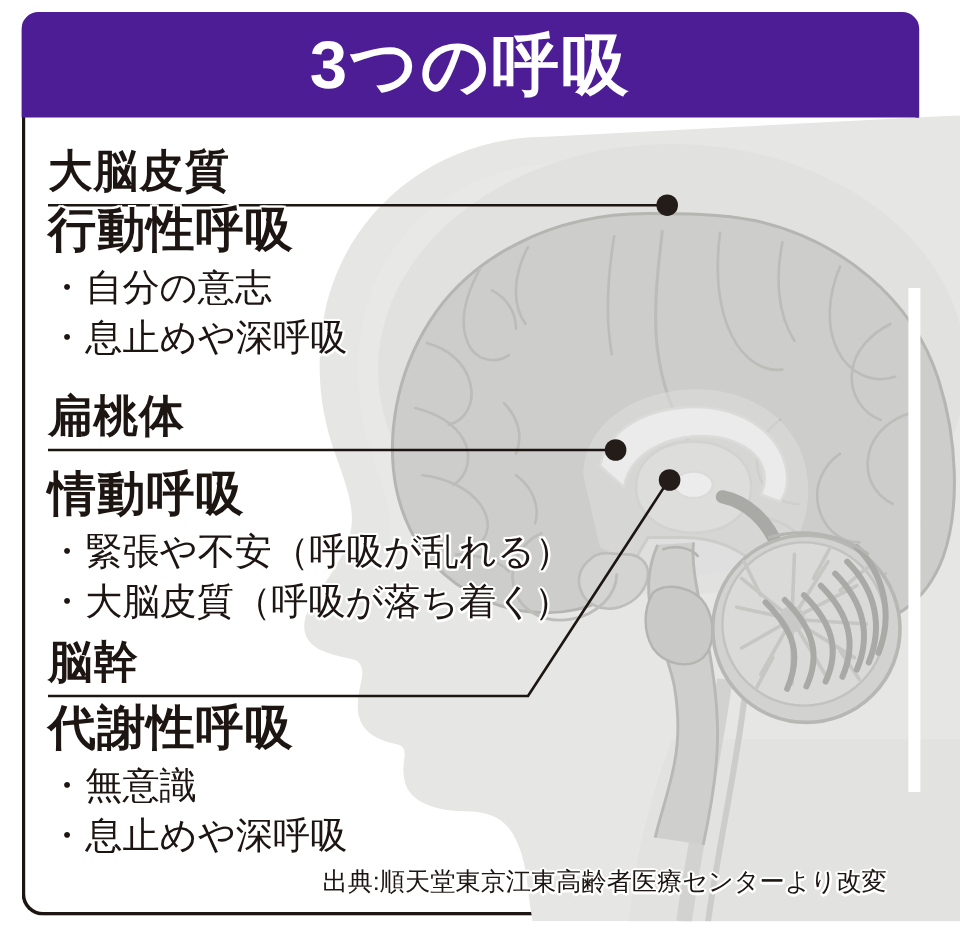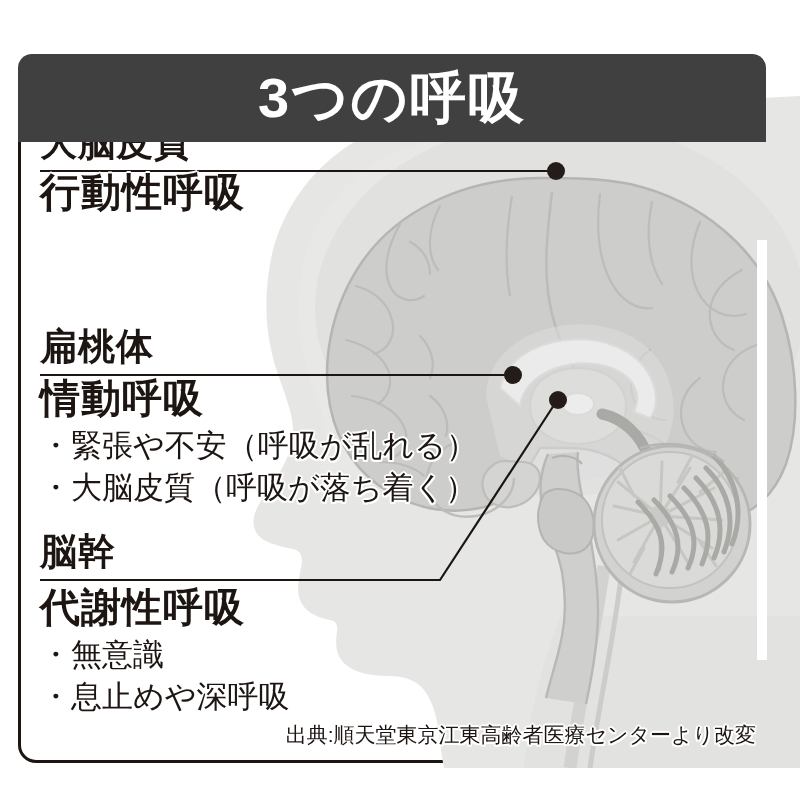--- a/index.html
+++ b/index.html
@@ -3,21 +3,21 @@
 <meta charset="utf-8">
 <style>
   html,body{margin:0;padding:0;background:#fff;}
   body{width:800px;height:785px;position:relative;overflow:hidden;
        font-family:"Liberation Sans","DejaVu Sans",sans-serif;}
 
   #card{position:absolute;left:0;top:0;width:800px;height:785px;}
 
   
   .header-bar{position:absolute;left:18px;top:10px;width:748px;height:88px;
-              background:#404040;border-radius:14px 14px 0 0;z-index:6;margin-top:44px;}
+              background:#4c1d95;border-radius:14px 14px 0 0;z-index:6;}
   .header-title{position:absolute;left:0;top:0;width:748px;height:88px;
                 display:flex;align-items:center;justify-content:center;
                 color:#fff;font-size:56px;font-weight:bold;letter-spacing:2px;
                 line-height:1;}
 
   
   .body-frame{position:absolute;left:18px;top:96px;width:742px;height:664px;
               background:#fff;border:3px solid #1c1512;border-top:none;
               border-radius:0 0 18px 18px;z-index:1;}
   
@@ -44,21 +44,21 @@
           letter-spacing:1px;margin-top:8px;
           text-shadow:2px 0 #fff,-2px 0 #fff,0 2px #fff,0 -2px #fff,
                       1.5px 1.5px #fff,-1.5px -1.5px #fff,
                       1.5px -1.5px #fff,-1.5px 1.5px #fff;}
   .bullets{margin-top:6px;}
   .bullet{font-size:31px;color:#1c1512;line-height:1.35;white-space:nowrap;
           text-shadow:2px 0 #fff,-2px 0 #fff,0 2px #fff,0 -2px #fff,
                       1.5px 1.5px #fff,-1.5px -1.5px #fff,
                       1.5px -1.5px #fff,-1.5px 1.5px #fff;}
 
-  .source{position:absolute;z-index:4;right:44px;bottom:36px;
+  .source{position:absolute;z-index:4;right:61px;bottom:36px;
           font-size:21px;color:#1c1512;white-space:nowrap;
           text-shadow:2px 0 #fff,-2px 0 #fff,0 2px #fff,0 -2px #fff,
                       1.5px 1.5px #fff,-1.5px -1.5px #fff,
                       1.5px -1.5px #fff,-1.5px 1.5px #fff;}
 </style>
 </head>
 <body>
 
 <div id="card">
 
@@ -245,25 +245,29 @@
     <circle cx="513" cy="375" r="9" fill="#241c19"></circle>
 
     <polyline points="40,580 440,580 556,402" fill="none" stroke="#1c1512" stroke-width="2.2"></polyline>
     <circle cx="558" cy="400" r="9" fill="#241c19"></circle>
   </svg>
 
   <div class="section" style="left:40px;top:124px;width:420px;">
     <div class="organ">大脳皮質</div>
     <div class="rule" style="width:0px;height:0"></div>
     <div class="btitle" style="margin-top:10px;">行動性呼吸</div>
+    <div class="bullets">
+      <div class="bullet">・自分の意志</div>
+      <div class="bullet">・息止めや深呼吸</div>
+    </div>
   </div>
 
   <div class="section" style="left:40px;top:328px;width:440px;">
     <div class="organ">扁桃体</div>
-    <div class="btitle" style="margin-top:12px;">情動呼吸</div>
+    <div class="btitle" style="margin-top:26px;">情動呼吸</div>
     <div class="bullets">
       <div class="bullet">・緊張や不安（呼吸が乱れる）</div>
       <div class="bullet">・大脳皮質（呼吸が落ち着く）</div>
     </div>
   </div>
 
   <div class="section" style="left:40px;top:533px;width:420px;">
     <div class="organ">脳幹</div>
     <div class="btitle" style="margin-top:16px;">代謝性呼吸</div>
     <div class="bullets">

